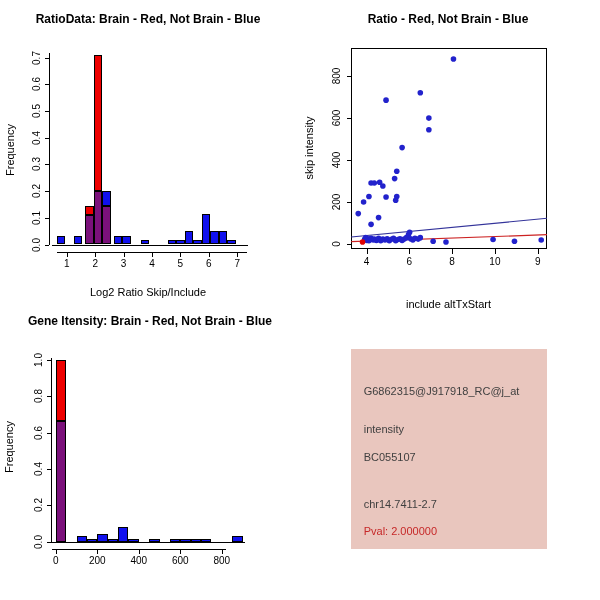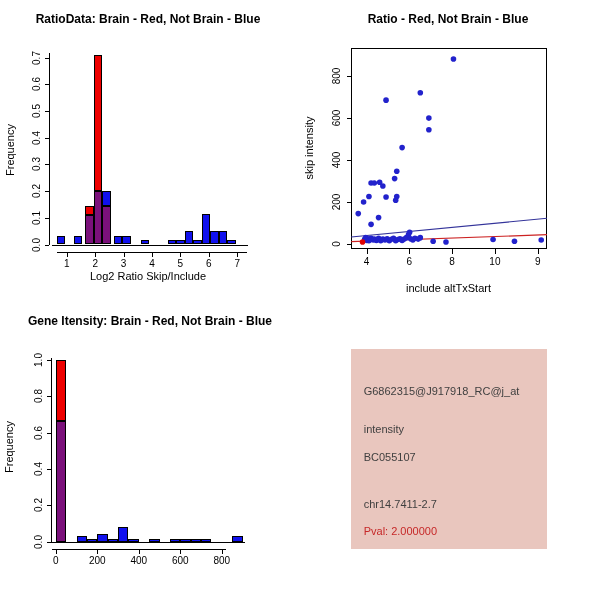--- a/index.html
+++ b/index.html
@@ -1,21 +1,21 @@
 <!DOCTYPE html>
 <html><head>
 <meta charset="utf-8">
 <style>
   html,body{margin:0;padding:0;background:#fff;}
   #figure{
     position:relative;width:600px;height:600px;background:#ffffff;
     font-family:"Liberation Sans", sans-serif;color:#000;overflow:hidden;
   }
   .ptitle{position:absolute;font-weight:bold;font-size:12px;text-align:center;white-space:nowrap;}
-  .axlab{position:absolute;font-size:11px;text-align:center;white-space:nowrap;}
+  .axlab{position:absolute;font-size:11px;text-align:center;white-space:nowrap;margin-top:16px;}
   .ylab-rot{position:absolute;width:100px;height:14px;line-height:14px;text-align:center;
     font-size:11px;transform:rotate(-90deg);white-space:nowrap;}
   .tickline{position:absolute;background:#000;}
   .xtick-label{position:absolute;width:30px;text-align:center;font-size:10px;}
   .ytick-label{position:absolute;width:30px;height:12px;line-height:12px;text-align:center;
     font-size:10px;transform:rotate(-90deg);}
   .bar{position:absolute;box-sizing:border-box;border:1px solid #000;}
   .scatter-box{position:absolute;box-sizing:border-box;border:1px solid #000;}
   .infobox{position:absolute;}
   .info-line{position:absolute;font-size:11px;white-space:nowrap;}

